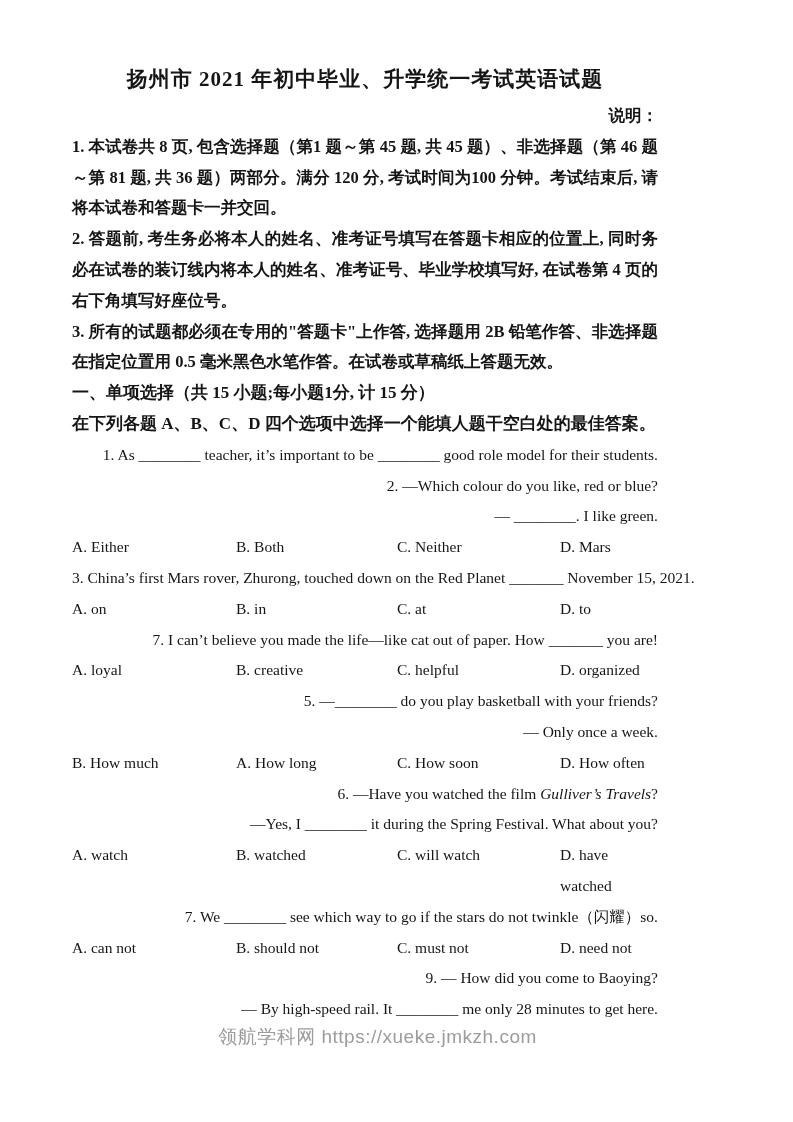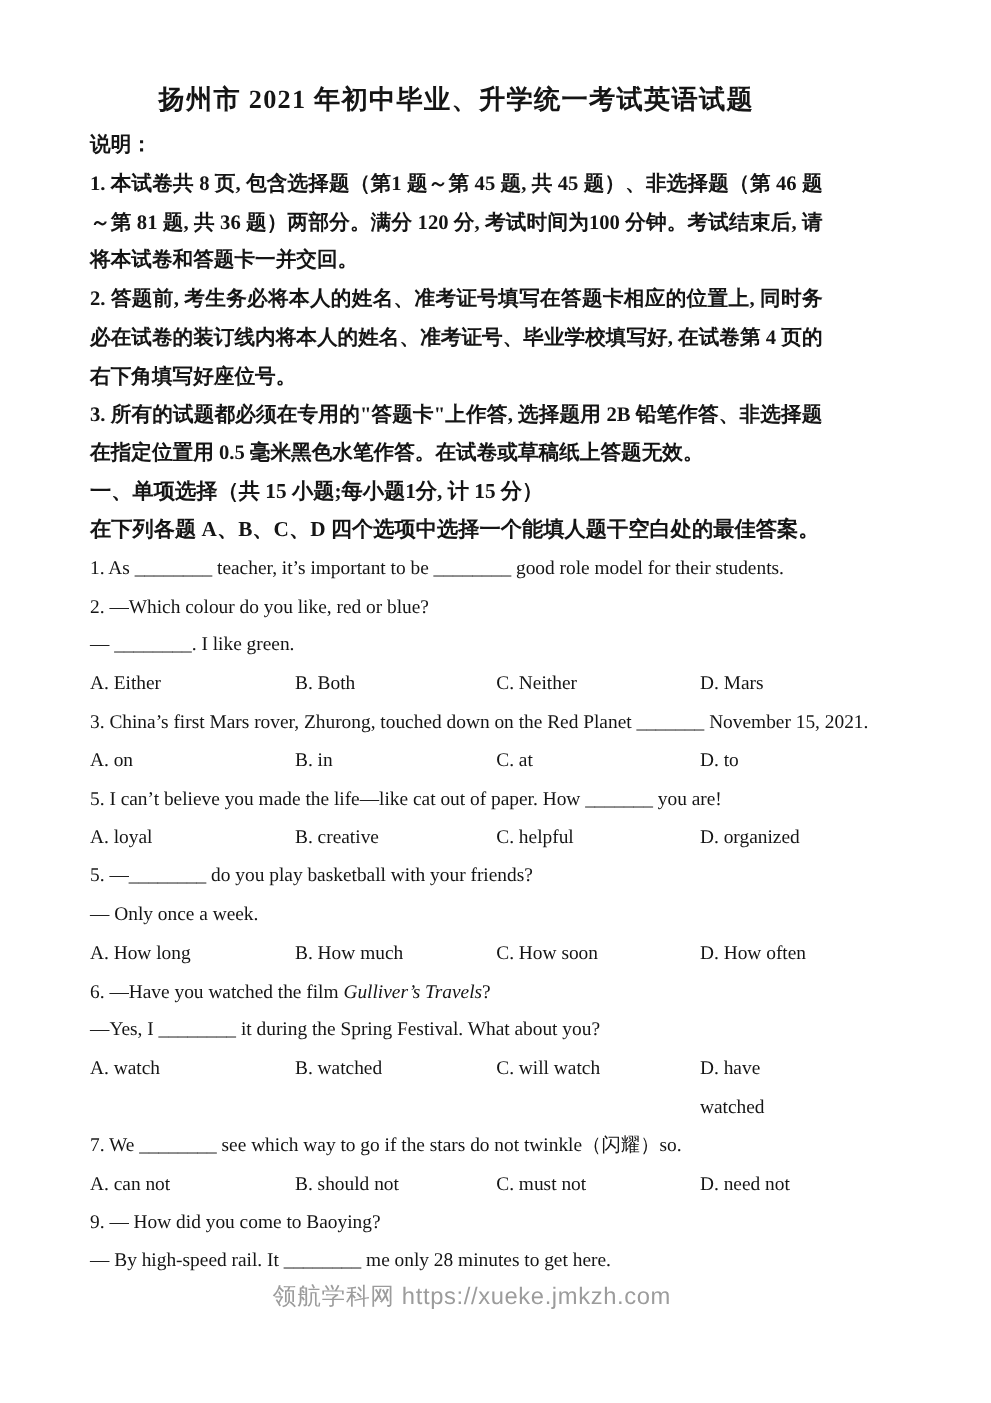--- a/index.html
+++ b/index.html
@@ -21,20 +21,21 @@
     font-weight: bold;
     font-size: 21px;
     line-height: 30px;
     letter-spacing: 1px;
     margin-bottom: 7px;
   }
   .line {
     line-height: 30.8px;
     font-size: 15.5px;
     white-space: nowrap;
+    text-align: right;
   }
   .cn {
     font-weight: bold;
     font-size: 16.5px;
     white-space: normal;
   }
   .para {
     font-weight: bold;
     font-size: 16.5px;
     line-height: 30.8px;
@@ -103,35 +104,35 @@
       <div class="line">3. China’s first Mars rover, Zhurong, touched down on the Red Planet _______ November 15, 2021.</div>
       <div class="options">
         <span>A. on</span>
         <span>B. in</span>
         <span>C. at</span>
         <span>D. to</span>
       </div>
     </div>
 
     <div>
-      <div class="line">5. I can’t believe you made the life—like cat out of paper. How _______ you are!</div>
+      <div class="line">7. I can’t believe you made the life—like cat out of paper. How _______ you are!</div>
       <div class="options">
         <span>A. loyal</span>
         <span>B. creative</span>
         <span>C. helpful</span>
         <span>D. organized</span>
       </div>
     </div>
 
     <div>
       <div class="line">5. —________ do you play basketball with your friends?</div>
       <div class="line">— Only once a week.</div>
       <div class="options">
+        <span>B. How much</span>
         <span>A. How long</span>
-        <span>B. How much</span>
         <span>C. How soon</span>
         <span>D. How often</span>
       </div>
     </div>
 
     <div>
       <div class="line"><span>6. —Have you watched the film </span><span class="italic">Gulliver’s Travels</span><span>?</span></div>
       <div class="line">—Yes, I ________ it during the Spring Festival. What about you?</div>
       <div class="options">
         <span>A. watch</span>

